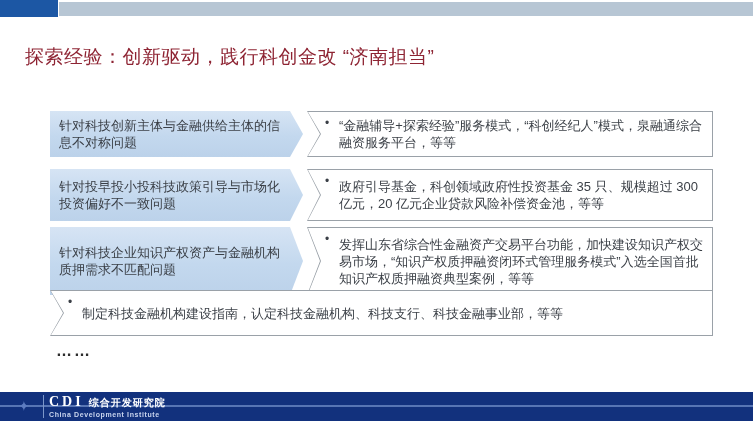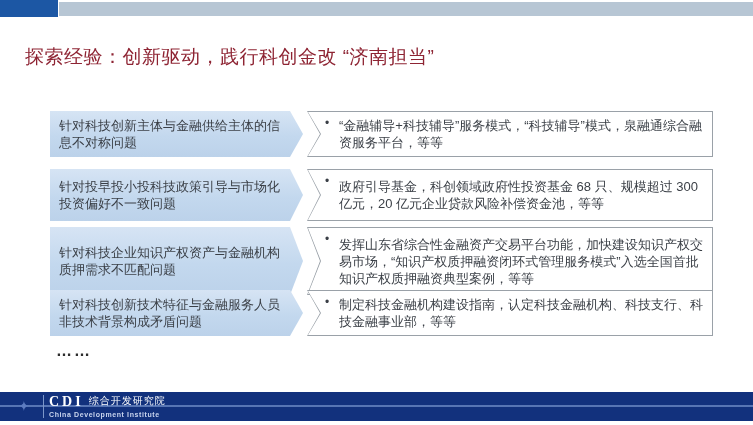--- a/index.html
+++ b/index.html
@@ -81,28 +81,28 @@
   }
   .footer-star {
     position:absolute; left:18px; top:5px;
     font-size:14px; color:#5d7cc0; line-height:18px;
   }
   .footer-vline {
     position:absolute; left:43px; top:3px; bottom:3px; width:1px;
     background:#7b96c9;
   }
   .logo-block { position:absolute; left:49px; top:3px; }
-  .logo-row1 { display:flex; align-items:flex-start; }
+  .logo-row1 { display:flex; align-items:flex-end; }
   .logo-acronym {
     font-family:"Liberation Serif", serif;
     font-size:14px; font-weight:bold; color:#ffffff; letter-spacing:3px;
     line-height:14px;
   }
   .logo-cn {
-    margin-left:5px; font-size:10px; font-weight:normal; color:#ffffff;
+    margin-left:5px; font-size:10px; font-weight:bold; color:#ffffff;
     letter-spacing:1px; line-height:12px;
   }
   .logo-en {
     margin-top:2px; font-size:7px; color:#c9d5ee; letter-spacing:0.6px;
     font-weight:bold;
   }
 </style>
 </head>
 <body>
 
@@ -113,57 +113,54 @@
 
 <div class="row row-1">
   <div class="problem-box">
     <span>针对科技创新主体与金融供给主体的信息不对称问题</span>
   </div>
   <div class="solution-box">
     <div class="solution-border"></div>
     <div class="solution-fill"></div>
     <div class="solution-content">
       <span class="bullet">•</span>
-      <span class="solution-text">“金融辅导+科技辅导”服务模式，“科技辅导”模式，泉融通综合融资服务平台，等等</span>
+      <span class="solution-text">“金融辅导+探索经验”服务模式，“科创经纪人”模式，泉融通综合融资服务平台，等等</span>
     </div>
   </div>
 </div>
 
 <div class="row row-2">
   <div class="problem-box">
     <span>针对投早投小投科技政策引导与市场化投资偏好不一致问题</span>
   </div>
   <div class="solution-box">
     <div class="solution-border"></div>
     <div class="solution-fill"></div>
     <div class="solution-content">
       <span class="bullet">•</span>
-      <span class="solution-text">政府引导基金，科创领域政府性投资基金 68 只、规模超过 300 亿元，20 亿元企业贷款风险补偿资金池，等等</span>
+      <span class="solution-text">政府引导基金，科创领域政府性投资基金 35 只、规模超过 300 亿元，20 亿元企业贷款风险补偿资金池，等等</span>
     </div>
   </div>
 </div>
 
 <div class="row row-3">
   <div class="problem-box">
     <span>针对科技企业知识产权资产与金融机构质押需求不匹配问题</span>
   </div>
   <div class="solution-box">
     <div class="solution-border"></div>
     <div class="solution-fill"></div>
     <div class="solution-content">
       <span class="bullet">•</span>
       <span class="solution-text">发挥山东省综合性金融资产交易平台功能，加快建设知识产权交易市场，“知识产权质押融资闭环式管理服务模式”入选全国首批知识产权质押融资典型案例，等等</span>
     </div>
   </div>
 </div>
 
 <div class="row row-4">
-  <div class="problem-box">
-    <span>针对科技创新技术特征与金融服务人员非技术背景构成矛盾问题</span>
-  </div>
   <div class="solution-box">
     <div class="solution-border"></div>
     <div class="solution-fill"></div>
     <div class="solution-content">
       <span class="bullet">•</span>
       <span class="solution-text">制定科技金融机构建设指南，认定科技金融机构、科技支行、科技金融事业部，等等</span>
     </div>
   </div>
 </div>
 

